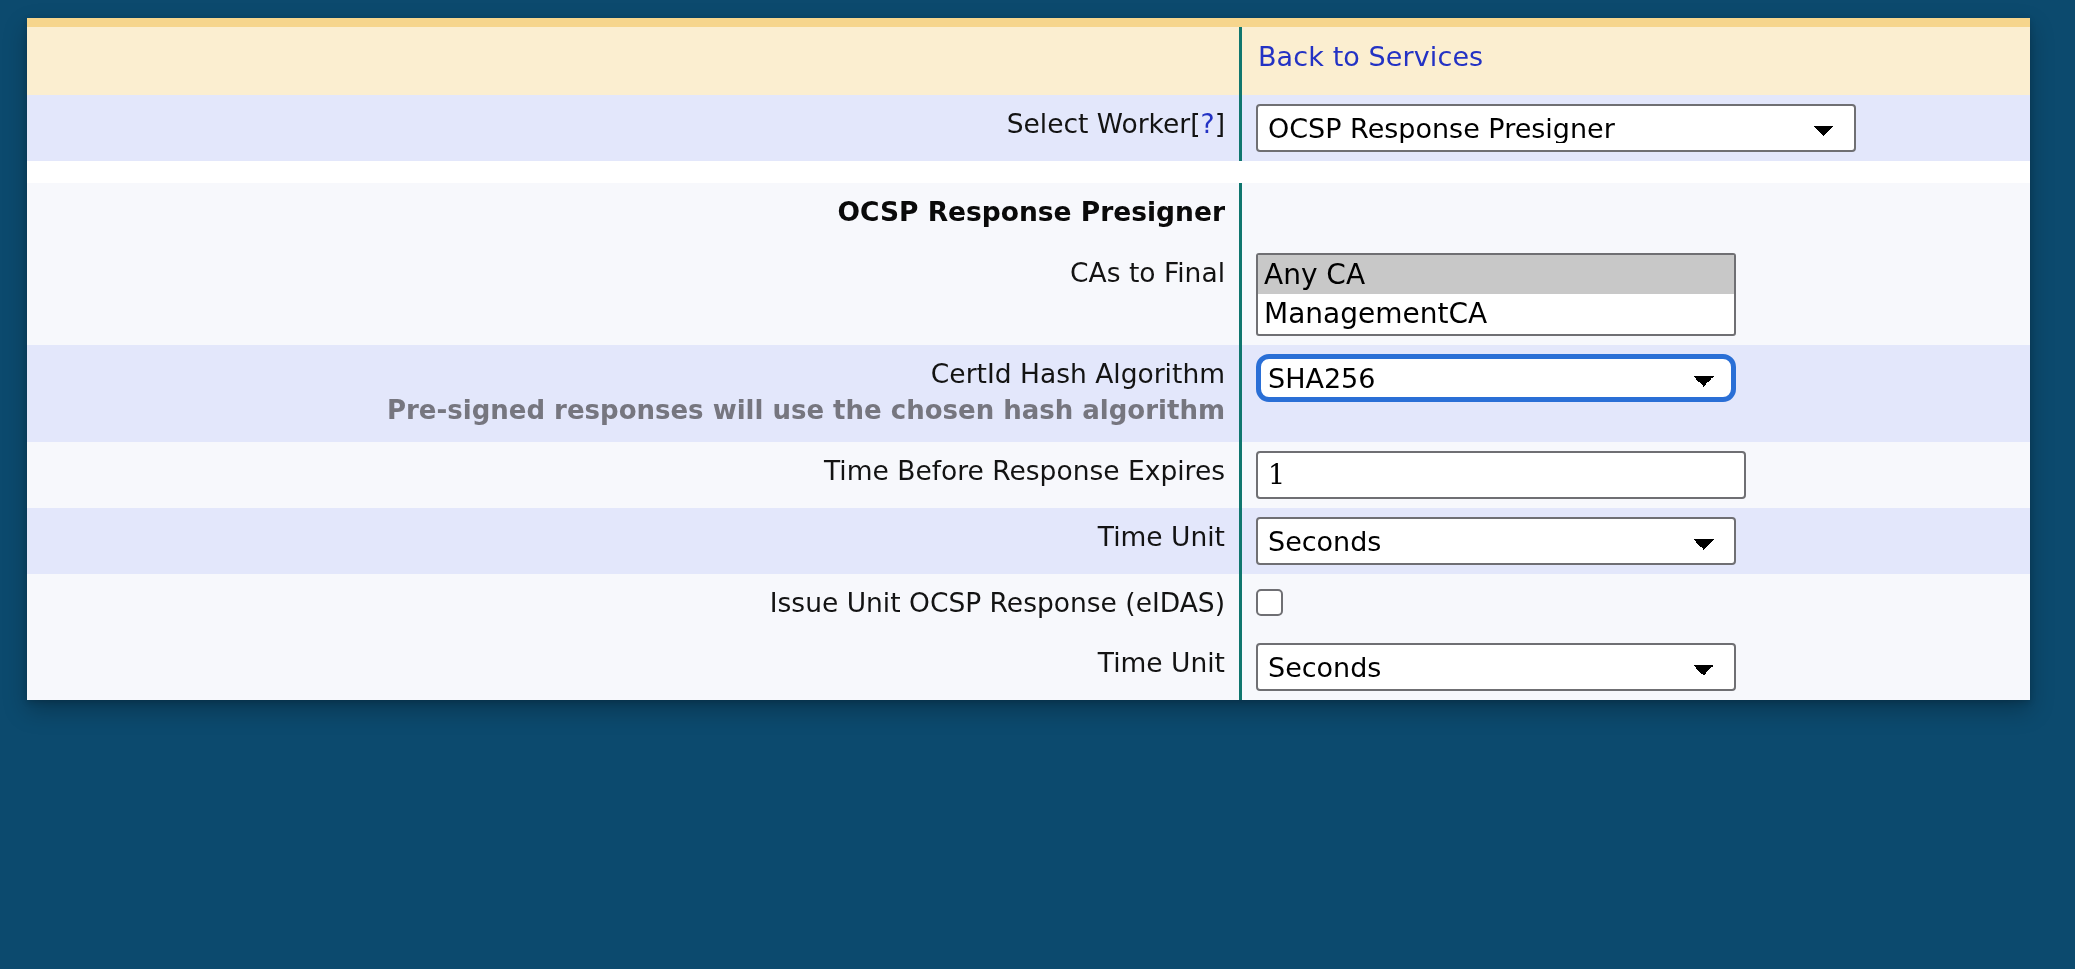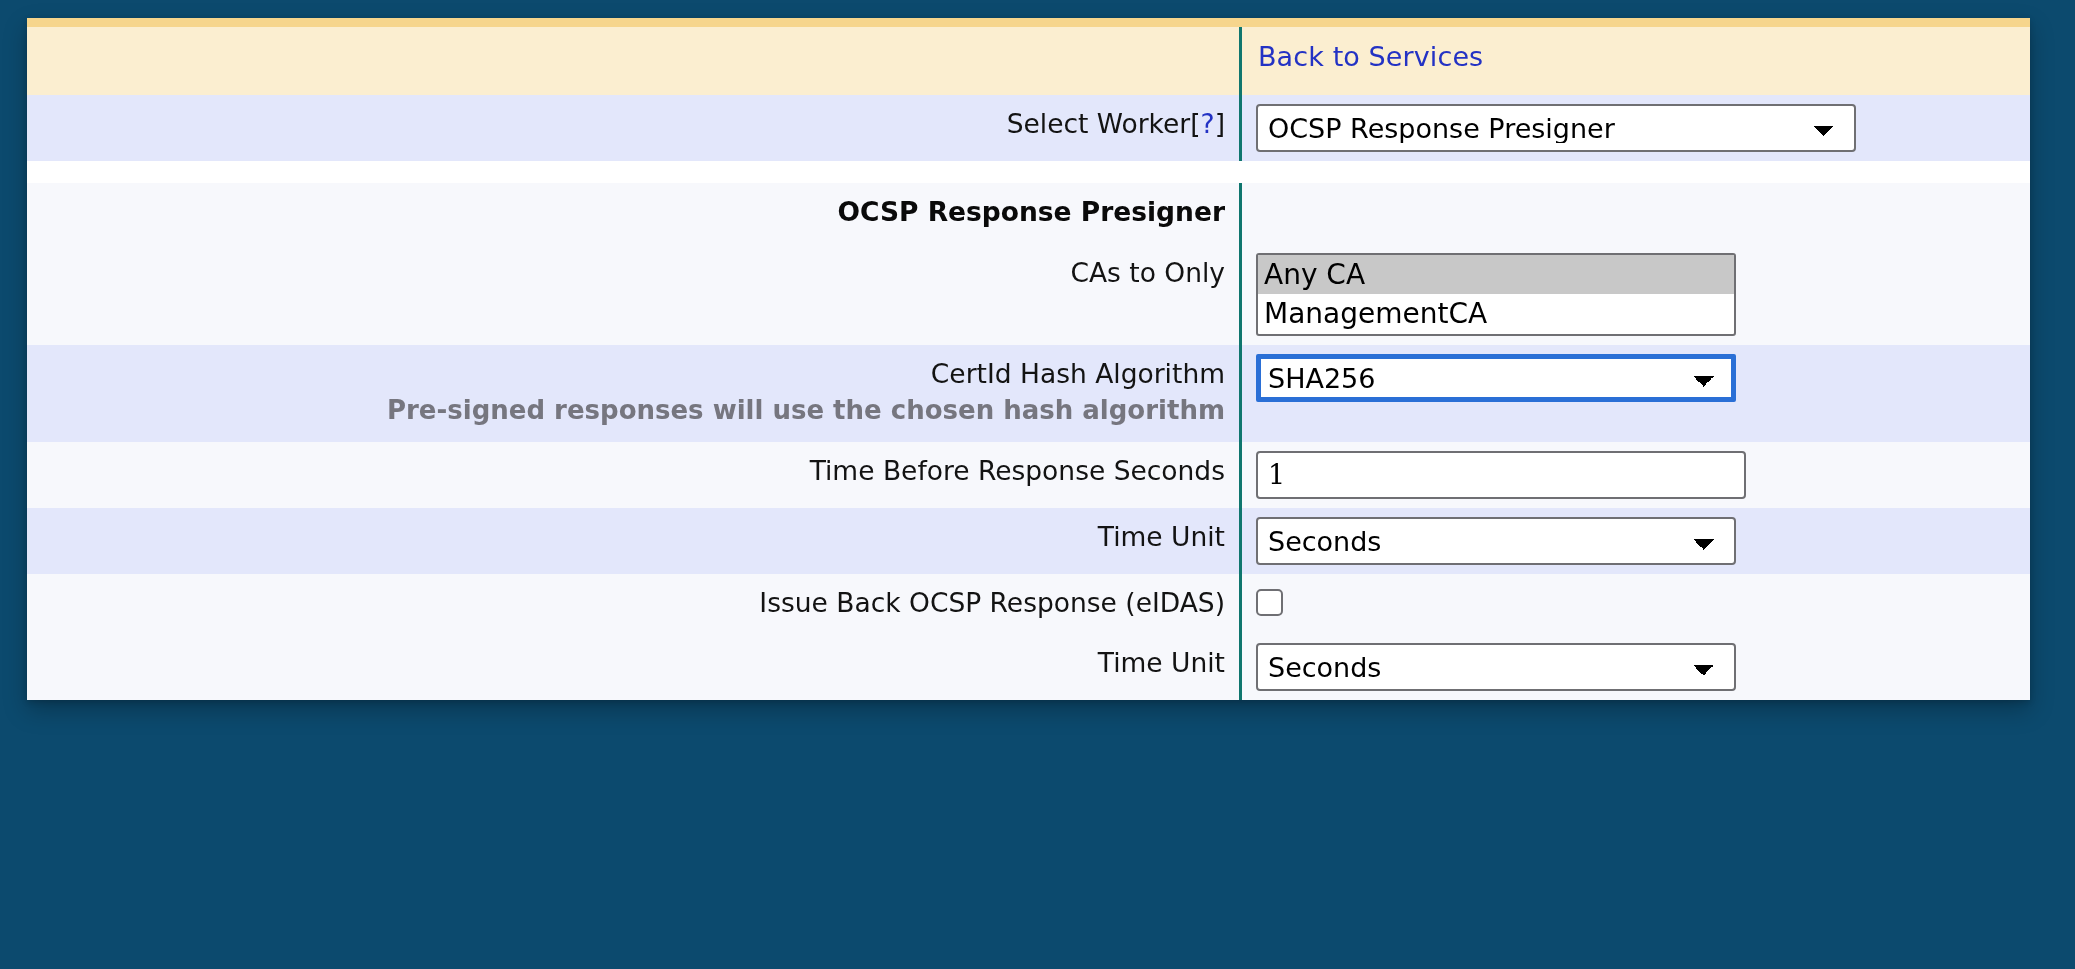--- a/index.html
+++ b/index.html
@@ -117,21 +117,21 @@
     background-size: 11px 11px, 11px 11px;
     background-repeat: no-repeat;
   }
   select.worker  { width: 600px; }
   select.medium  { width: 480px; }
 
   select.focused {
     border-color: #2a6fd6;
     outline: 4px solid #2a6fd6;
     outline-offset: -5px;
-    border-radius: 2px;
+    border-radius: 13px;
   }
 
   select.listbox {
     font-family: "DejaVu Sans", "Liberation Sans", sans-serif;
     font-size: 28px;
     width: 480px;
     border: 2px solid #6f6f73;
     border-radius: 3px;
     background: #ffffff;
     padding: 0;
@@ -225,21 +225,21 @@
 
       <tr class="shade-b">
         <td class="lbl">
           <span class="section-title">OCSP Response Presigner</span>
         </td>
         <td class="val">&nbsp;</td>
       </tr>
 
       <tr class="shade-b">
         <td class="lbl">
-          <span>CAs to Only</span>
+          <span>CAs to Final</span>
         </td>
         <td class="val">
           <select class="listbox" size="2">
             <option selected="">Any CA</option>
             <option>ManagementCA</option>
           </select>
         </td>
       </tr>
 
       <tr class="shade-a">
@@ -251,41 +251,41 @@
           <select class="sel medium focused">
             <option selected="">SHA256</option>
           </select>
         </td>
       </tr>
 
 
 
       <tr class="shade-b">
         <td class="lbl">
-          <span>Time Before Response Seconds</span>
+          <span>Time Before Response Expires</span>
         </td>
         <td class="val">
           <input type="text" class="txt" value="1" style="">
         </td>
       </tr>
 
       <tr class="shade-a">
         <td class="lbl">
           <span>Time Unit</span>
         </td>
         <td class="val">
           <select class="sel medium">
             <option selected="">Seconds</option>
           </select>
         </td>
       </tr>
 
       <tr class="shade-b">
         <td class="lbl">
-          <span>Issue Back OCSP Response (eIDAS)</span>
+          <span>Issue Unit OCSP Response (eIDAS)</span>
         </td>
         <td class="val">
           <input type="checkbox" class="cbx" style="">
         </td>
       </tr>
 
 
       <tr class="shade-b">
         <td class="lbl">
           <span>Time Unit</span>

